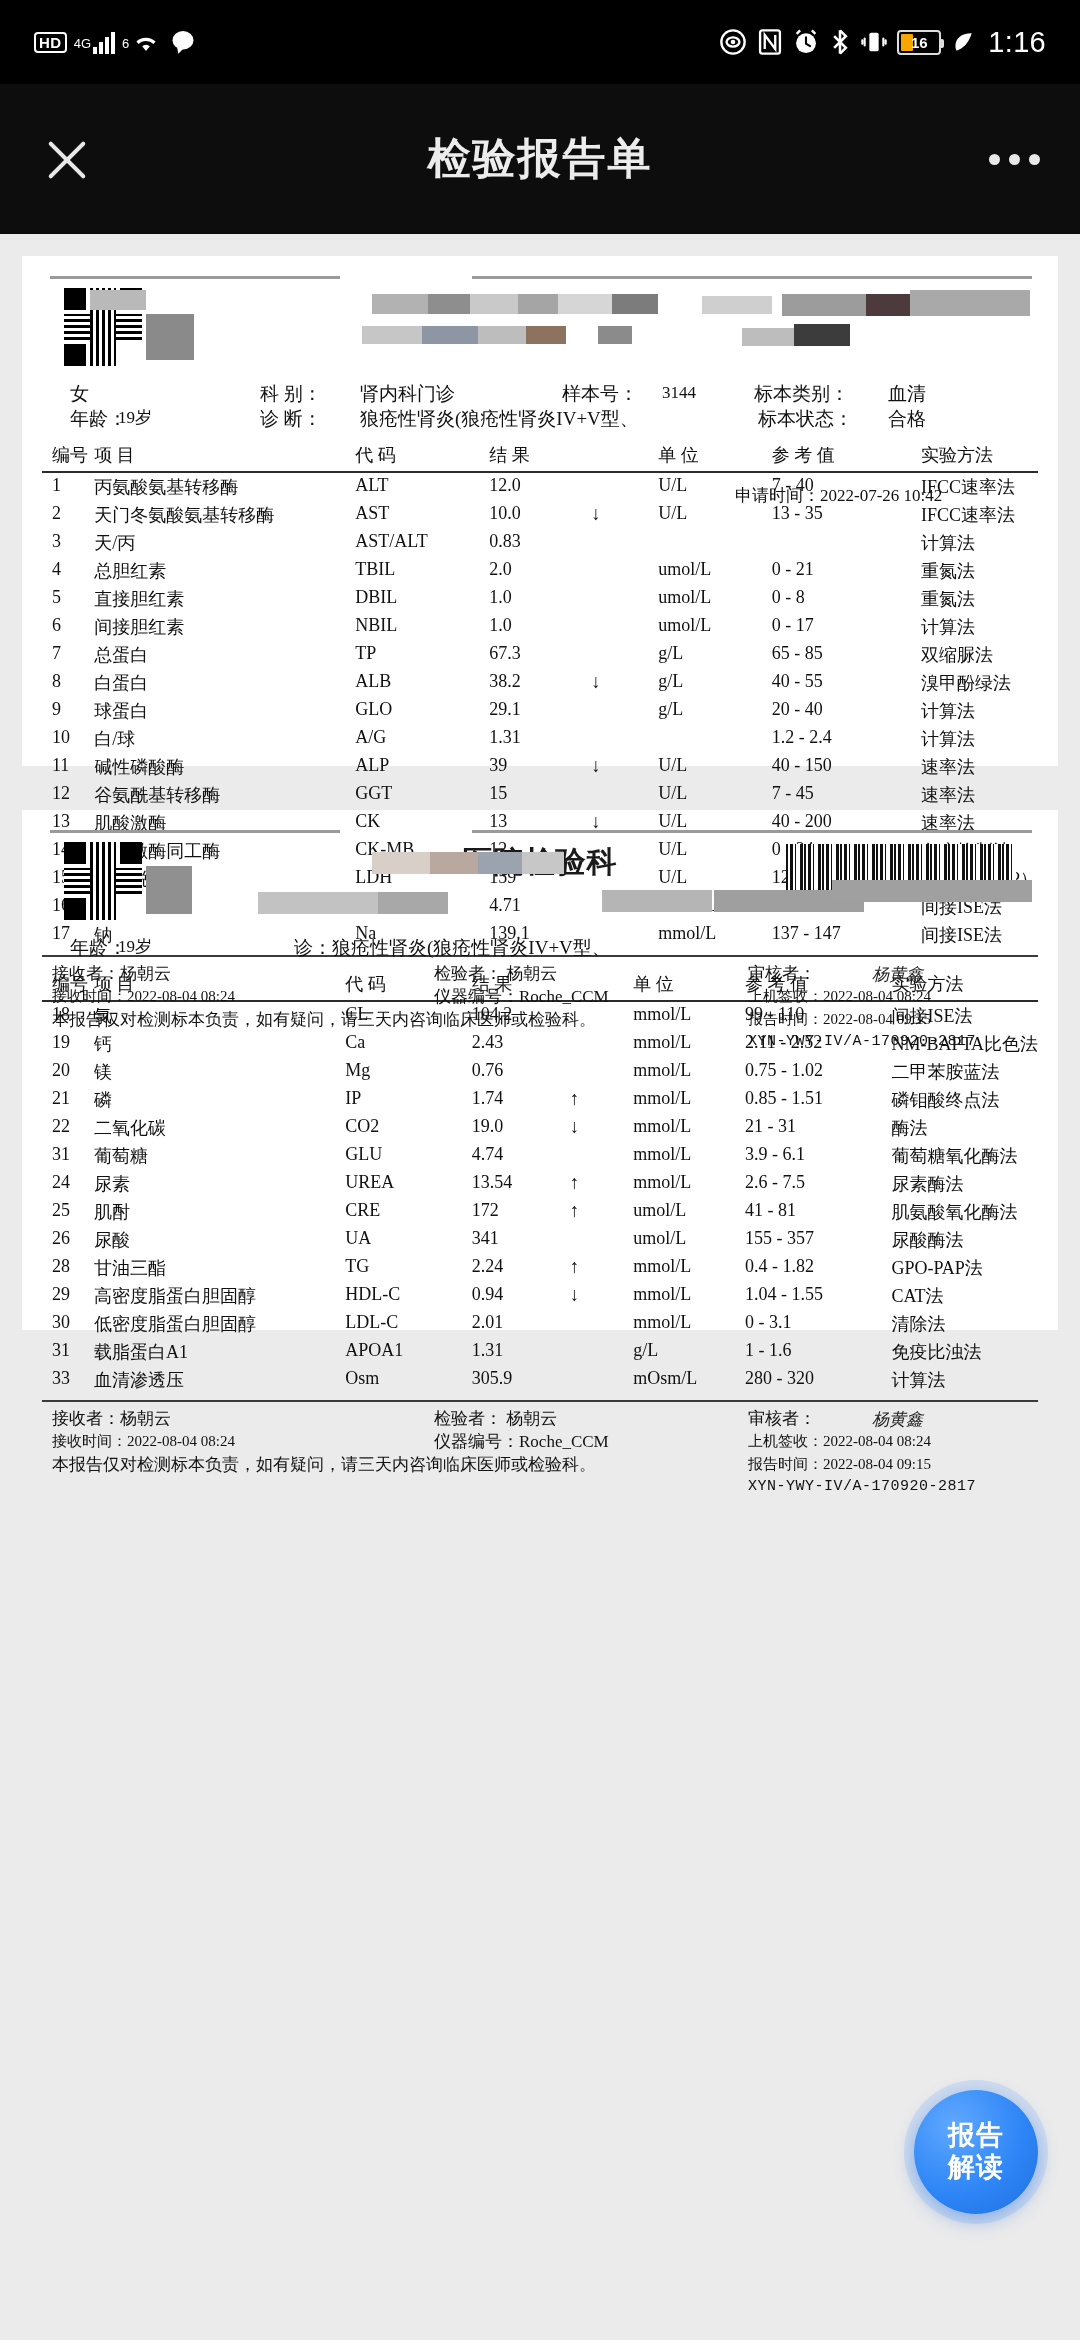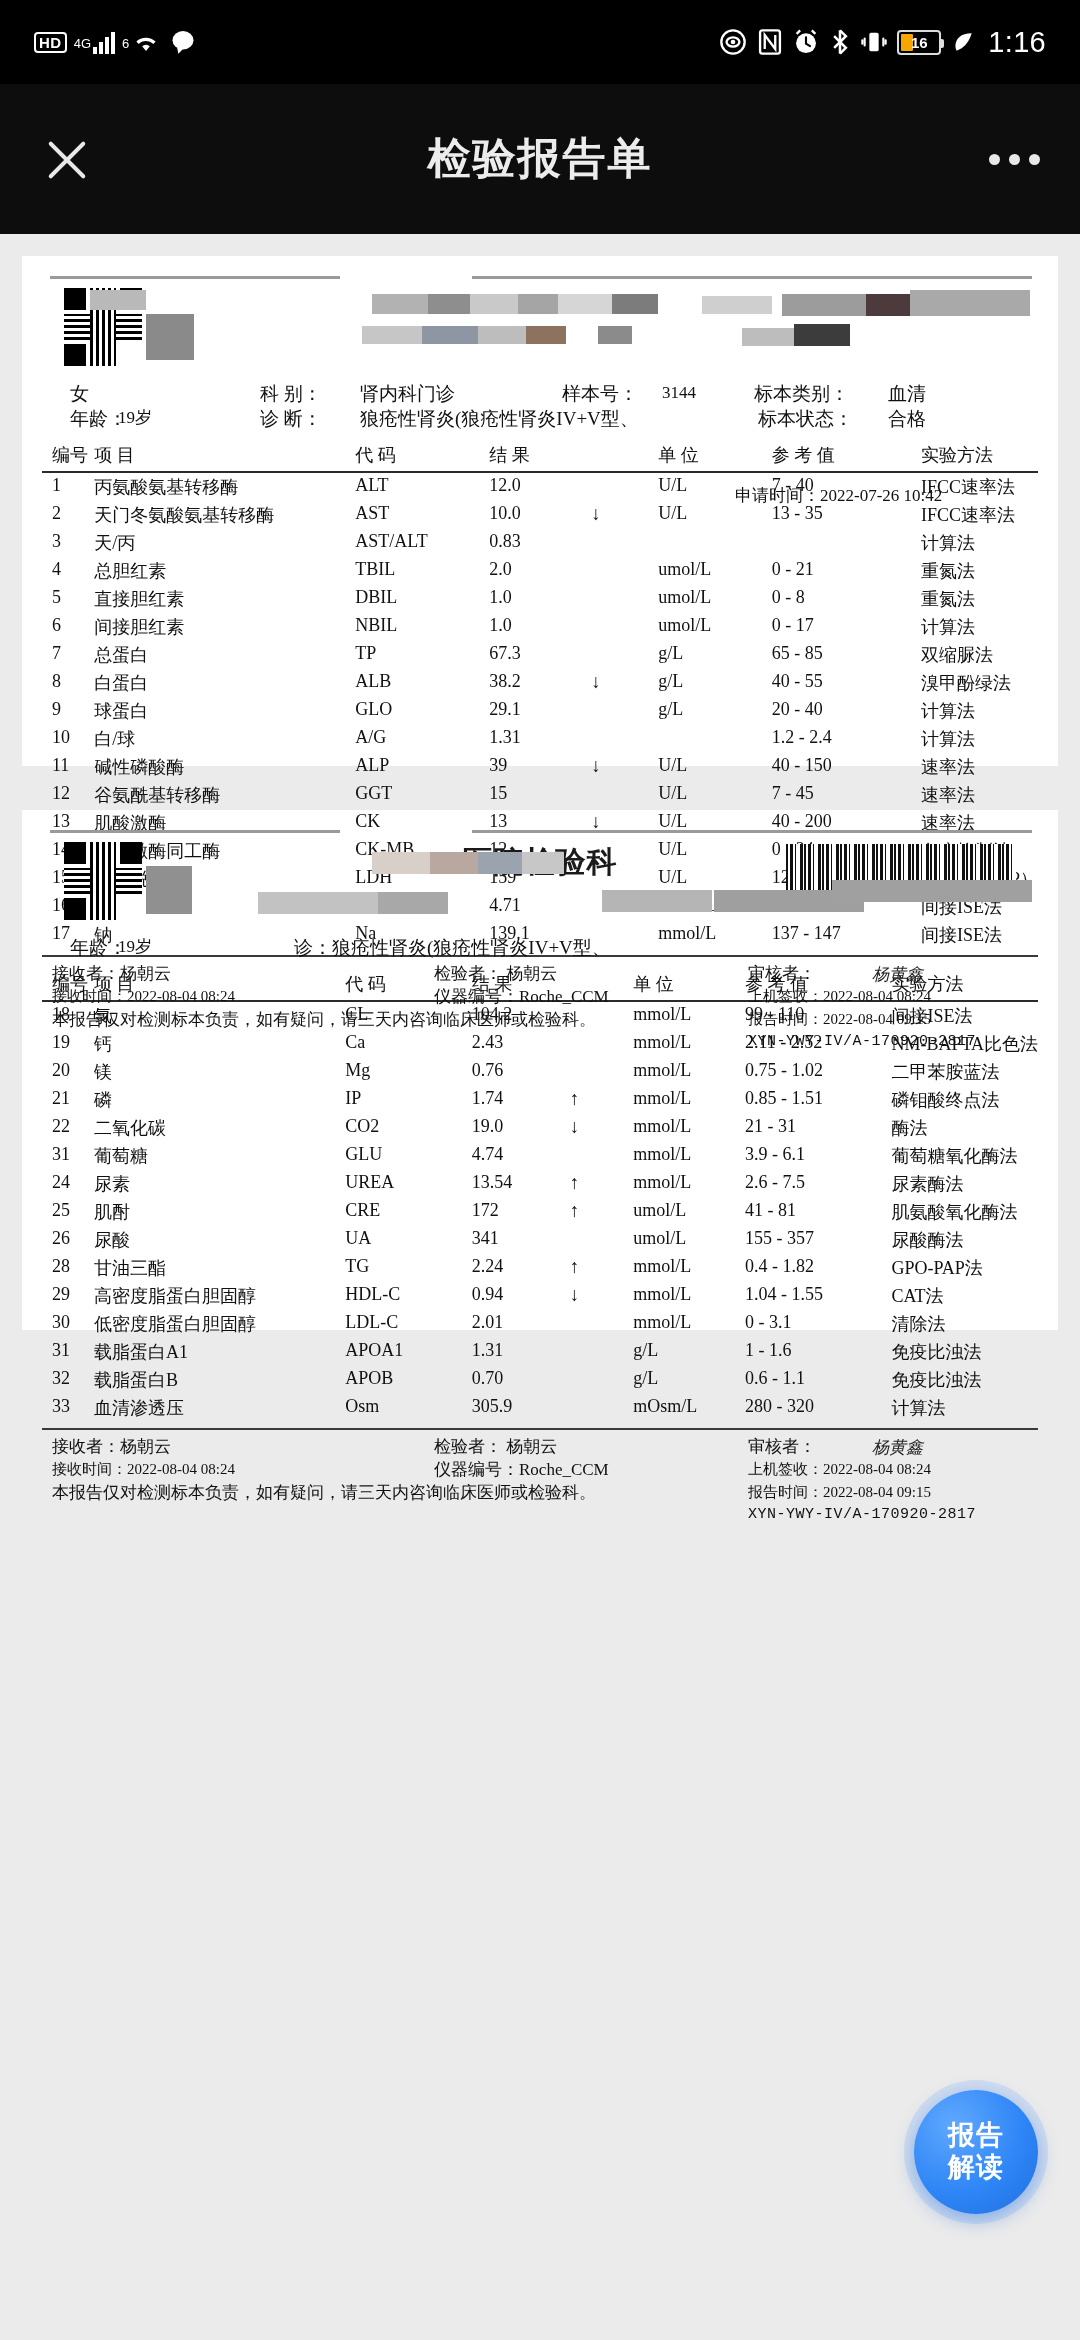--- a/index.html
+++ b/index.html
@@ -678,30 +678,20 @@
               <td class="col-no">31</td>
               <td class="col-name">载脂蛋白A1</td>
               <td class="col-code">APOA1</td>
               <td class="col-res">1.31</td>
               <td class="col-flag arrow"></td>
               <td class="col-unit">g/L</td>
               <td class="col-ref">1 - 1.6</td>
               <td class="col-met">免疫比浊法</td>
             </tr>
             <tr>
-              <td class="col-no">32</td>
-              <td class="col-name">载脂蛋白B</td>
-              <td class="col-code">APOB</td>
-              <td class="col-res">0.70</td>
-              <td class="col-flag arrow"></td>
-              <td class="col-unit">g/L</td>
-              <td class="col-ref">0.6 - 1.1</td>
-              <td class="col-met">免疫比浊法</td>
-            </tr>
-            <tr>
               <td class="col-no">33</td>
               <td class="col-name">血清渗透压</td>
               <td class="col-code">Osm</td>
               <td class="col-res">305.9</td>
               <td class="col-flag arrow"></td>
               <td class="col-unit">mOsm/L</td>
               <td class="col-ref">280 - 320</td>
               <td class="col-met">计算法</td>
             </tr>
           </tbody>

